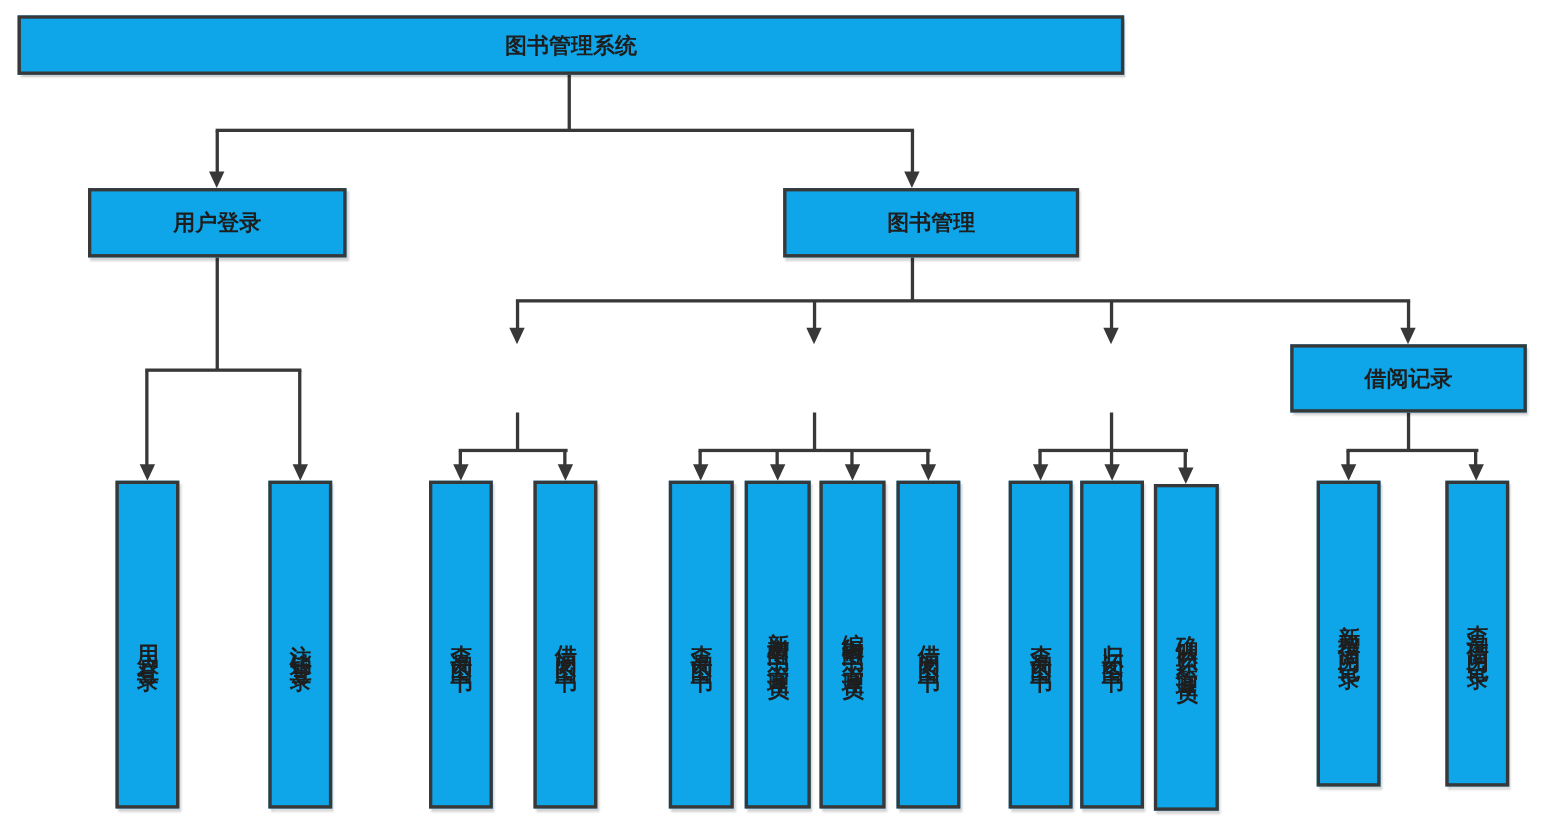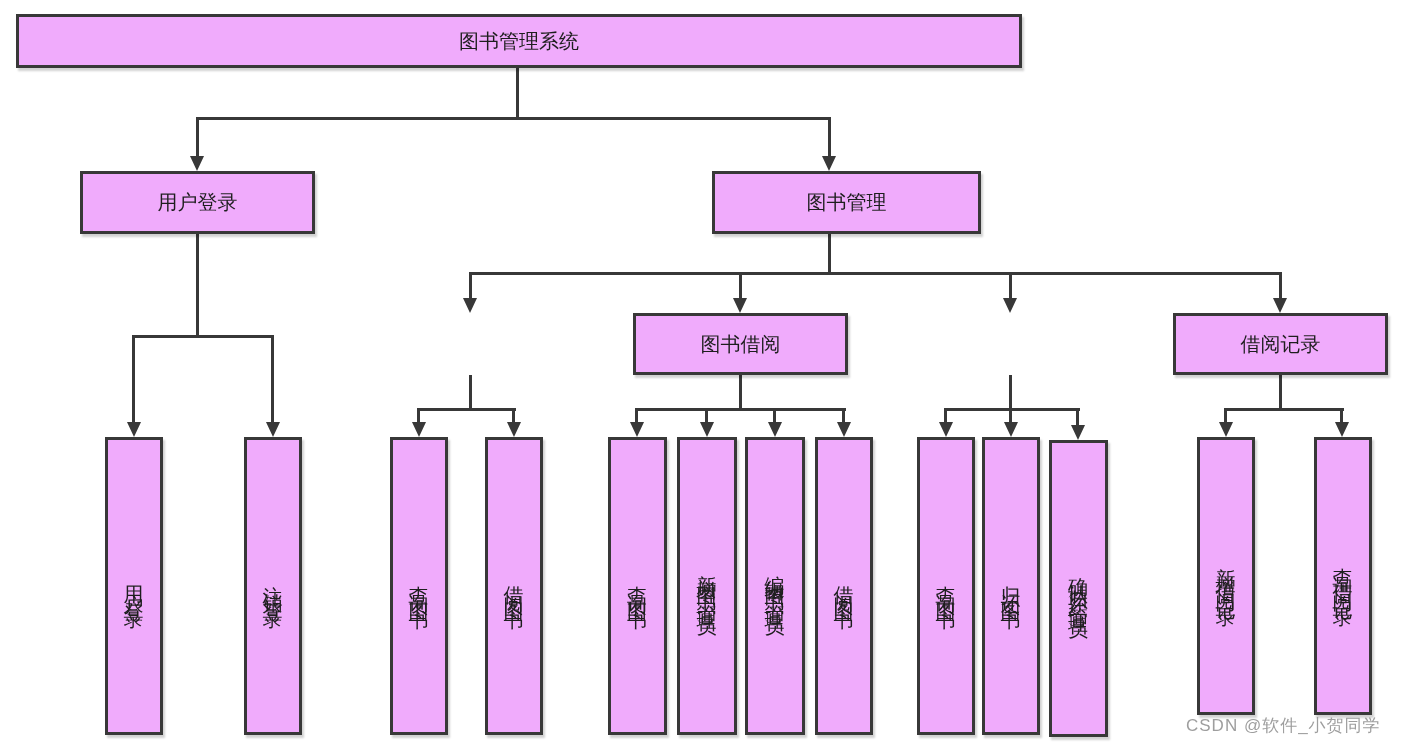--- a/index.html
+++ b/index.html
@@ -7,30 +7,31 @@
     position: relative;
     width: 1405px;
     height: 747px;
     background: #ffffff;
     font-family: "Liberation Sans", sans-serif;
     overflow: hidden;
   }
   .box {
     position: absolute;
     box-sizing: border-box;
-    background: #f0abfc;
+    background: #0ea5e9;
     border: 3px solid #383838;
     box-shadow: 2px 3px 2px rgba(0,0,0,0.18);
     display: flex;
     align-items: center;
     justify-content: center;
     color: #1e1e1e;
     font-size: 20px;
     text-align: center;
     z-index: 2;
+    font-weight: bold;
   }
   .vbox {
     writing-mode: vertical-rl;
     text-orientation: mixed;
     letter-spacing: 8px;
     line-height: 1;
     font-size: 20px;
   }
   .line {
     position: absolute;
@@ -85,21 +86,20 @@
   <div class="line" style="left:469px; top:272px; width:813px; height:3px;"></div>
   <div class="line" style="left:469px; top:274px; width:3px; height:26px;"></div>
   <div class="arrowhead" style="left:463px; top:298px;"></div>
   <div class="line" style="left:739px; top:274px; width:3px; height:26px;"></div>
   <div class="arrowhead" style="left:733px; top:298px;"></div>
   <div class="line" style="left:1009px; top:274px; width:3px; height:26px;"></div>
   <div class="arrowhead" style="left:1003px; top:298px;"></div>
   <div class="line" style="left:1279px; top:274px; width:3px; height:26px;"></div>
   <div class="arrowhead" style="left:1273px; top:298px;"></div>
 
-  <div class="box" style="left:633px; top:313px; width:215px; height:62px;">图书借阅</div>
   <div class="box" style="left:1173px; top:313px; width:215px; height:62px;">借阅记录</div>
 
   <div class="line" style="left:469px; top:375px; width:3px; height:35px;"></div>
   <div class="line" style="left:417px; top:408px; width:99px; height:3px;"></div>
   <div class="line" style="left:417px; top:410px; width:3px; height:14px;"></div>
   <div class="arrowhead" style="left:412px; top:422px;"></div>
   <div class="line" style="left:512px; top:410px; width:3px; height:14px;"></div>
   <div class="arrowhead" style="left:507px; top:422px;"></div>
 
   <div class="line" style="left:739px; top:375px; width:3px; height:35px;"></div>
@@ -140,15 +140,14 @@
   <div class="box vbox" style="left:745px; top:437px; width:60px; height:298px; letter-spacing:6px;">编辑图书（管理员）</div>
   <div class="box vbox" style="left:815px; top:437px; width:58px; height:298px;">借阅图书</div>
 
   <div class="box vbox" style="left:917px; top:437px; width:58px; height:298px;">查询图书</div>
   <div class="box vbox" style="left:982px; top:437px; width:58px; height:298px;">归还图书</div>
   <div class="box vbox" style="left:1049px; top:440px; width:59px; height:297px; letter-spacing:6px;">确认归还（管理员）</div>
 
   <div class="box vbox" style="left:1197px; top:437px; width:58px; height:278px;">新增借阅记录</div>
   <div class="box vbox" style="left:1314px; top:437px; width:58px; height:278px;">查询借阅记录</div>
 
-  <div class="watermark">CSDN @软件_小贺同学</div>
 
 </div>
 
 </body></html>

